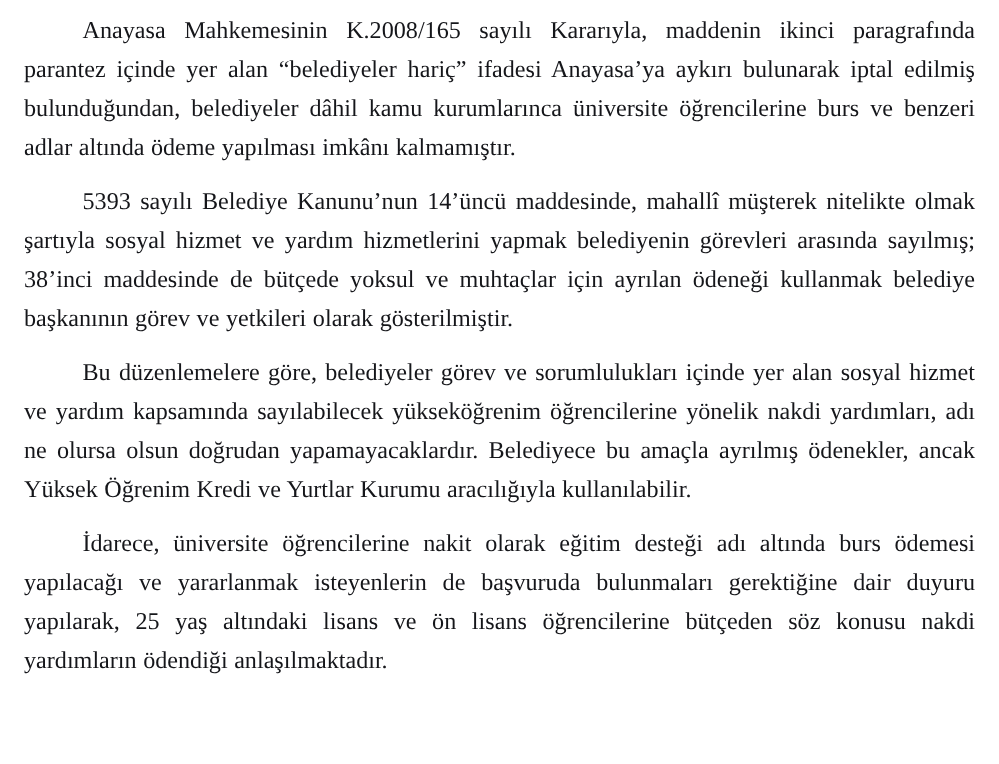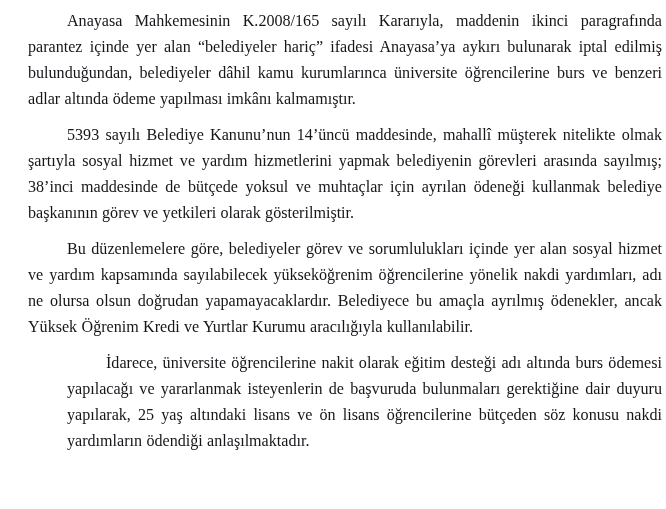--- a/index.html
+++ b/index.html
@@ -13,39 +13,38 @@
     overflow: hidden;
     font-family: "Liberation Serif", "DejaVu Serif", serif;
     color: #15161a;
     -webkit-font-smoothing: antialiased;
   }
   .page {
     box-sizing: border-box;
     width: 562px;
     height: 509px;
     background: #ffffff;
-    padding: 8px 16px 0 28px;
+    padding: 8px 16px 0 16px;
   }
   .doc-body {
     width: 634px;
   }
   p.para {
     margin: 0 0 10px 0;
     padding: 0;
     font-size: 16.1px;
     line-height: 26px;
     text-align: justify;
     text-justify: inter-word;
     text-indent: 39px;
     word-spacing: 0.02em;
     hyphens: none;
   }
   p.para:last-child {
     margin-bottom: 0;
-    margin-left: 39px;
   }
 </style>
 </head>
 <body>
 
 <div class="page">
   <div class="doc-body">
     <p class="para">Anayasa Mahkemesinin K.2008/165 sayılı Kararıyla, maddenin ikinci paragrafında parantez içinde yer alan “belediyeler hariç” ifadesi Anayasa’ya aykırı bulunarak iptal edilmiş bulunduğundan, belediyeler dâhil kamu kurumlarınca üniversite öğrencilerine burs ve benzeri adlar altında ödeme yapılması imkânı kalmamıştır.</p>
     <p class="para">5393 sayılı Belediye Kanunu’nun 14’üncü maddesinde, mahallî müşterek nitelikte olmak şartıyla sosyal hizmet ve yardım hizmetlerini yapmak belediyenin görevleri arasında sayılmış; 38’inci maddesinde de bütçede yoksul ve muhtaçlar için ayrılan ödeneği kullanmak belediye başkanının görev ve yetkileri olarak gösterilmiştir.</p>
     <p class="para">Bu düzenlemelere göre, belediyeler görev ve sorumlulukları içinde yer alan sosyal hizmet ve yardım kapsamında sayılabilecek yükseköğrenim öğrencilerine yönelik nakdi yardımları, adı ne olursa olsun doğrudan yapamayacaklardır. Belediyece bu amaçla ayrılmış ödenekler, ancak Yüksek Öğrenim Kredi ve Yurtlar Kurumu aracılığıyla kullanılabilir.</p>

